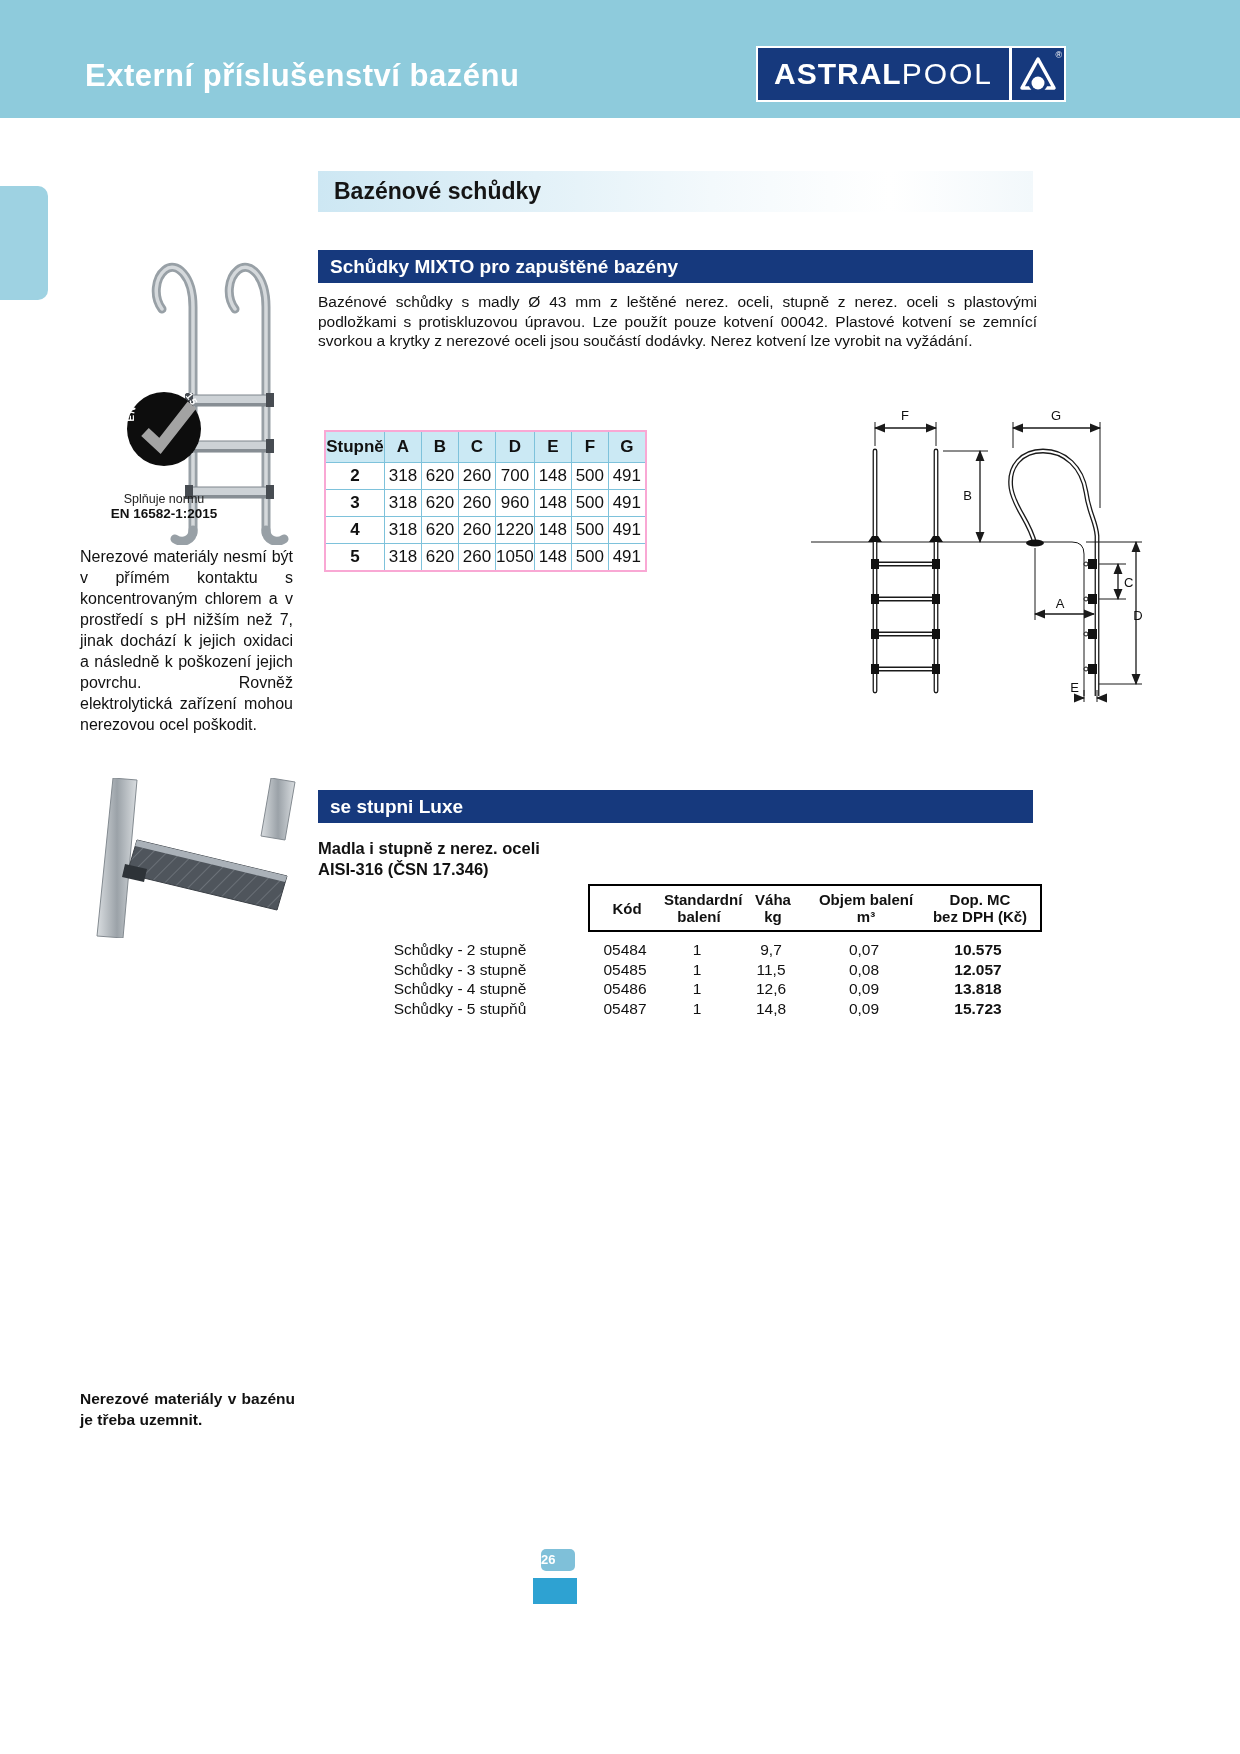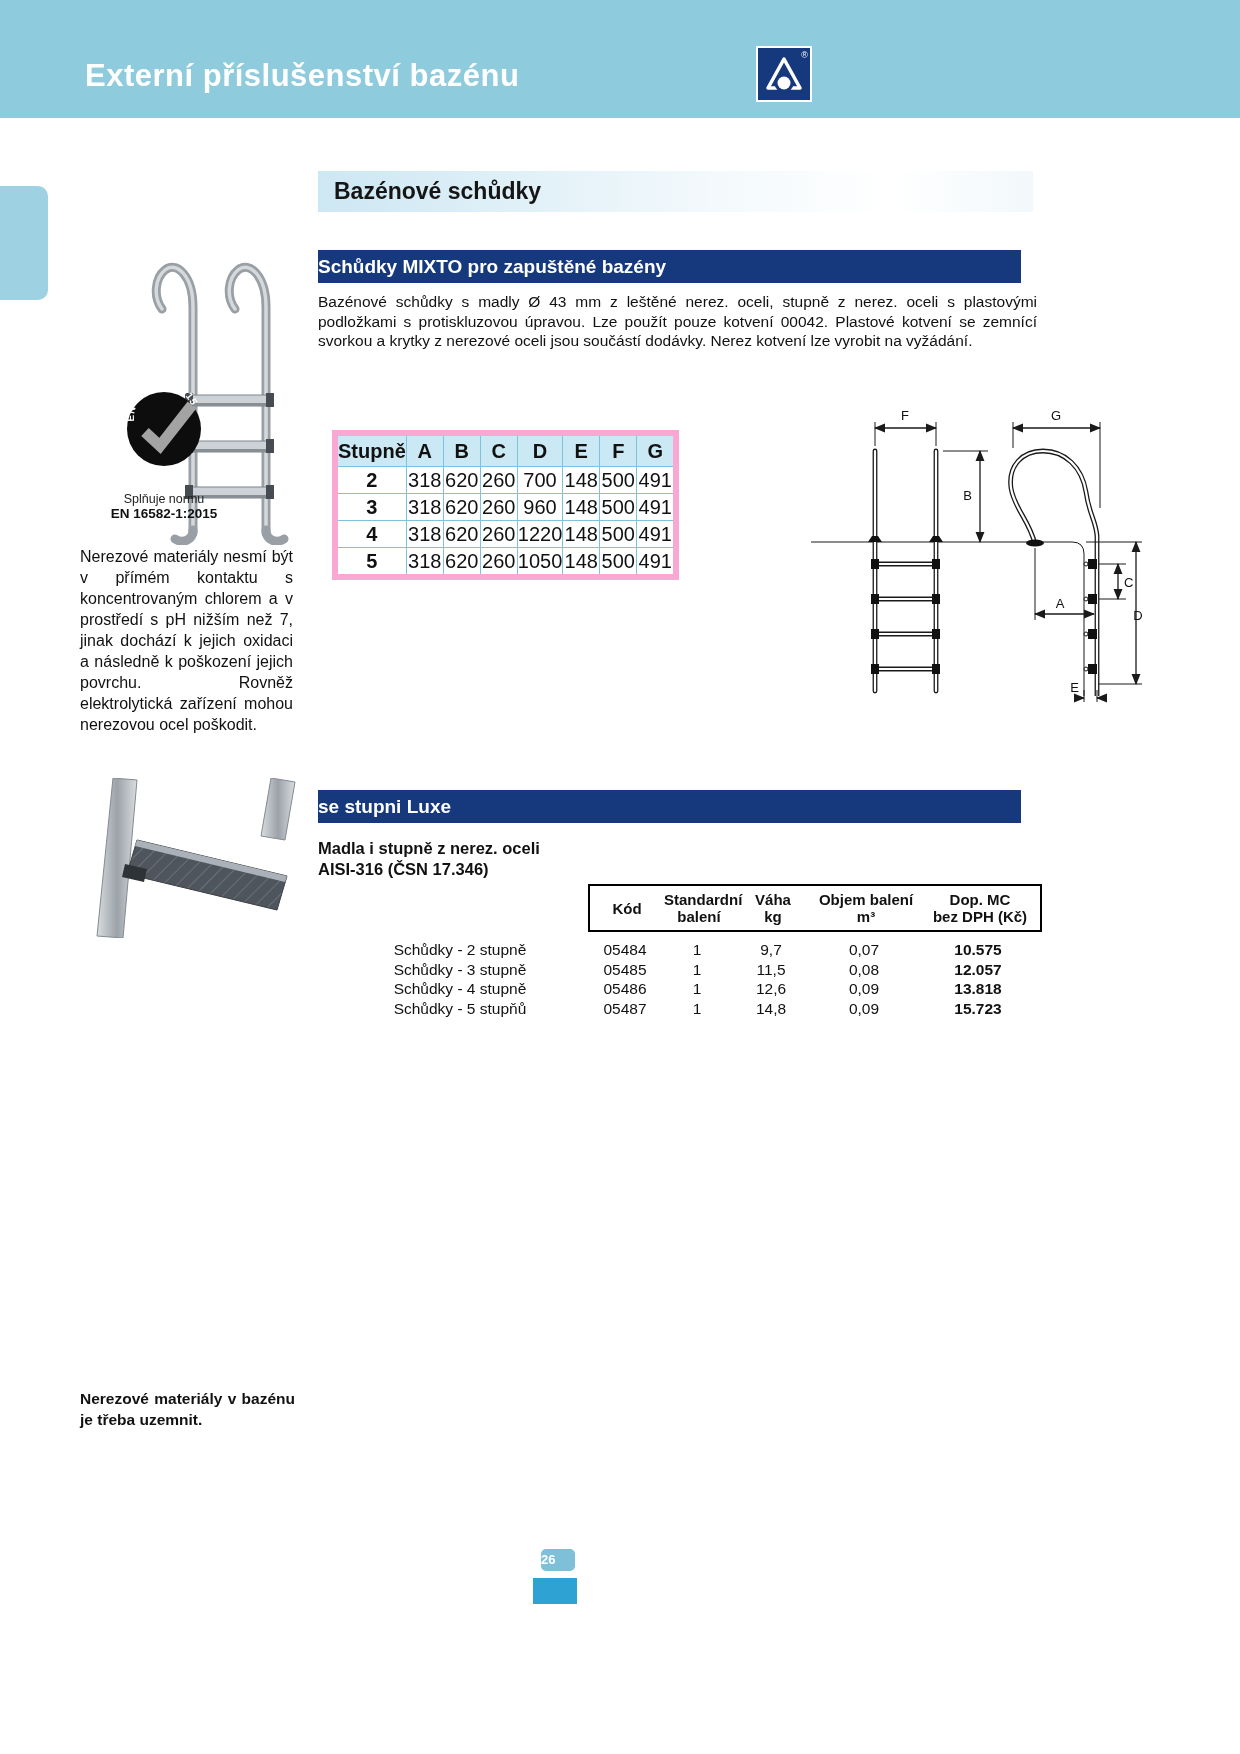--- a/index.html
+++ b/index.html
@@ -26,26 +26,26 @@
   .cert svg{display:block;margin:0 auto}
   .cert-line1{font-size:12.5px;color:#222;margin-top:22px}
   .cert-line2{font-size:13.5px;font-weight:bold;color:#111}
   .warning{left:80px;top:546px;width:213px;font-weight:normal;font-size:16px;line-height:21px;text-align:justify}
   .photo2{left:85px;top:778px;width:225px;height:160px}
 
   
   .section-heading{left:318px;top:171px;width:715px;height:41px;
     background:linear-gradient(90deg,#cde7f3 0%,#f3f9fc 55%,#ffffff 80%,#f2f8fb 100%);}
   .section-heading span{font-size:23px;font-weight:bold;color:#151515;line-height:41px;padding-left:16px;display:inline-block}
-  .banner{background:#16397d;color:#fff;font-weight:bold;font-size:19px;height:33px;line-height:33px;width:703px;}
+  .banner{background:#16397d;color:#fff;font-weight:bold;font-size:19px;height:33px;line-height:33px;width:703px;padding-left:12px}
   .banner-mixto{left:318px;top:250px}
   .banner-luxe{left:318px;top:790px}
   .desc{left:318px;top:292px;width:719px;font-size:15.5px;line-height:19.5px;text-align:justify}
 
-  .dim-table{left:332px;top:430px;border-collapse:collapse;font-size:20px;border:6px solid #f9a8d4}
+  .dim-table{left:324px;top:430px;border-collapse:collapse;font-size:17px;border:2px solid #f9a8d4}
   .dim-table th,.dim-table td{border:1px solid #7ec2db;text-align:center;padding:0}
   .dim-table th{background:#cbe9f4;height:30px;width:36px;font-weight:bold}
   .dim-table th.first{width:58px}
   .dim-table td{height:26px;background:#fff}
   .dim-table td.first{font-weight:bold}
 
   .drawing{left:798px;top:396px;width:350px;height:310px}
   .lbl{font-size:13px;fill:#111}
   .dim{stroke:#1a1a1a;stroke-width:1.3;fill:none}
   .ext{stroke:#1a1a1a;stroke-width:1;fill:none}
@@ -71,20 +71,24 @@
     color:#fff;font-weight:bold;font-size:13px;text-align:left;line-height:22px}
   .page-tab{left:533px;top:1578px;width:44px;height:26px;background:#2ea2d2}
 </style>
 </head>
 <body>
 
 <div class="abs page-header"></div>
 <div class="abs page-title">Externí příslušenství bazénu</div>
 
 <div class="abs logo">
+  <div class="logo-main">
+    <span class="l-astral">ASTRAL</span>
+      <span class="l-pool">POOL</span>
+  </div>
   <div class="logo-icon">
     <svg width="40" height="40" viewBox="0 0 40 40">
       <path d="M20,5 L36,34 L4,34 Z" fill="none" stroke="#ffffff" stroke-width="3.5" stroke-linejoin="round"></path>
       <circle cx="20" cy="29" r="9.5" fill="#16397d"></circle>
       <circle cx="20" cy="29" r="6.5" fill="#ffffff"></circle>
     </svg>
     <span class="l-reg">®</span>
   </div>
 </div>
 

